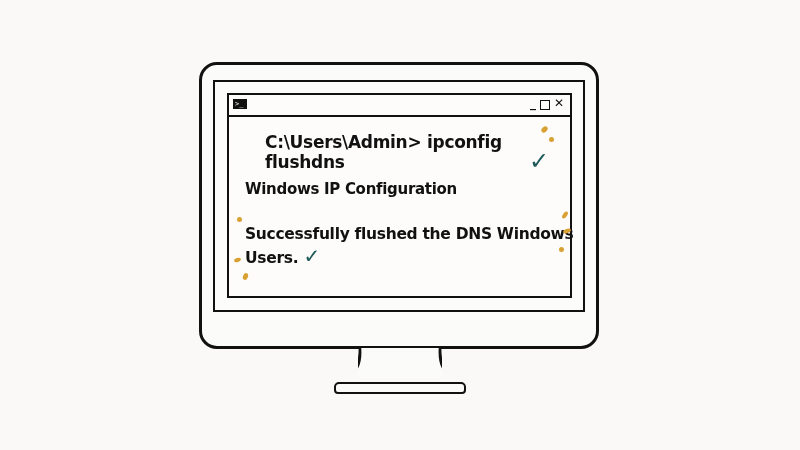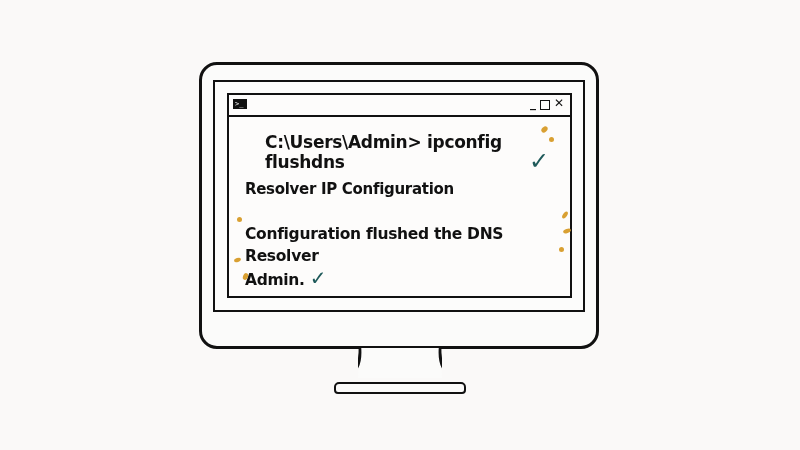--- a/index.html
+++ b/index.html
@@ -33,26 +33,26 @@
     <div class="controls">
       <span class="ctl">_</span>
       <span class="ctl ctl-max"></span>
       <span class="ctl">✕</span>
     </div>
   </div>
 
   <div class="line l1">C:\Users\Admin&gt; ipconfig flushdns</div>
   <span class="check" style="left:300px;top:52px;font-size:24px;">✓</span>
 
-  <div class="line l2">Resolver IP Configuration</div>
+  <div class="line l2">Windows IP Configuration</div>
 
   <div class="line l3">
-    <div>Configuration flushed the DNS Resolver</div>
+    <div>Successfully flushed the DNS Windows</div>
     <div>
-      <span>Admin.</span>
+      <span>Users.</span>
       <span style="color:#1f5a5a;font-size:20px;">✓</span>
     </div>
   </div>
 
   <span class="dot" style="left:312px;top:32px;width:7px;height:5px;transform:rotate(-40deg);"></span>
   <span class="dot" style="left:320px;top:42px;width:5px;height:5px;"></span>
   <span class="dot" style="left:8px;top:122px;width:5px;height:5px;"></span>
   <span class="dot" style="left:332px;top:118px;width:8px;height:4px;transform:rotate(-55deg);"></span>
   <span class="dot" style="left:334px;top:134px;width:8px;height:4px;transform:rotate(-20deg);"></span>
   <span class="dot" style="left:330px;top:152px;width:5px;height:5px;"></span>

